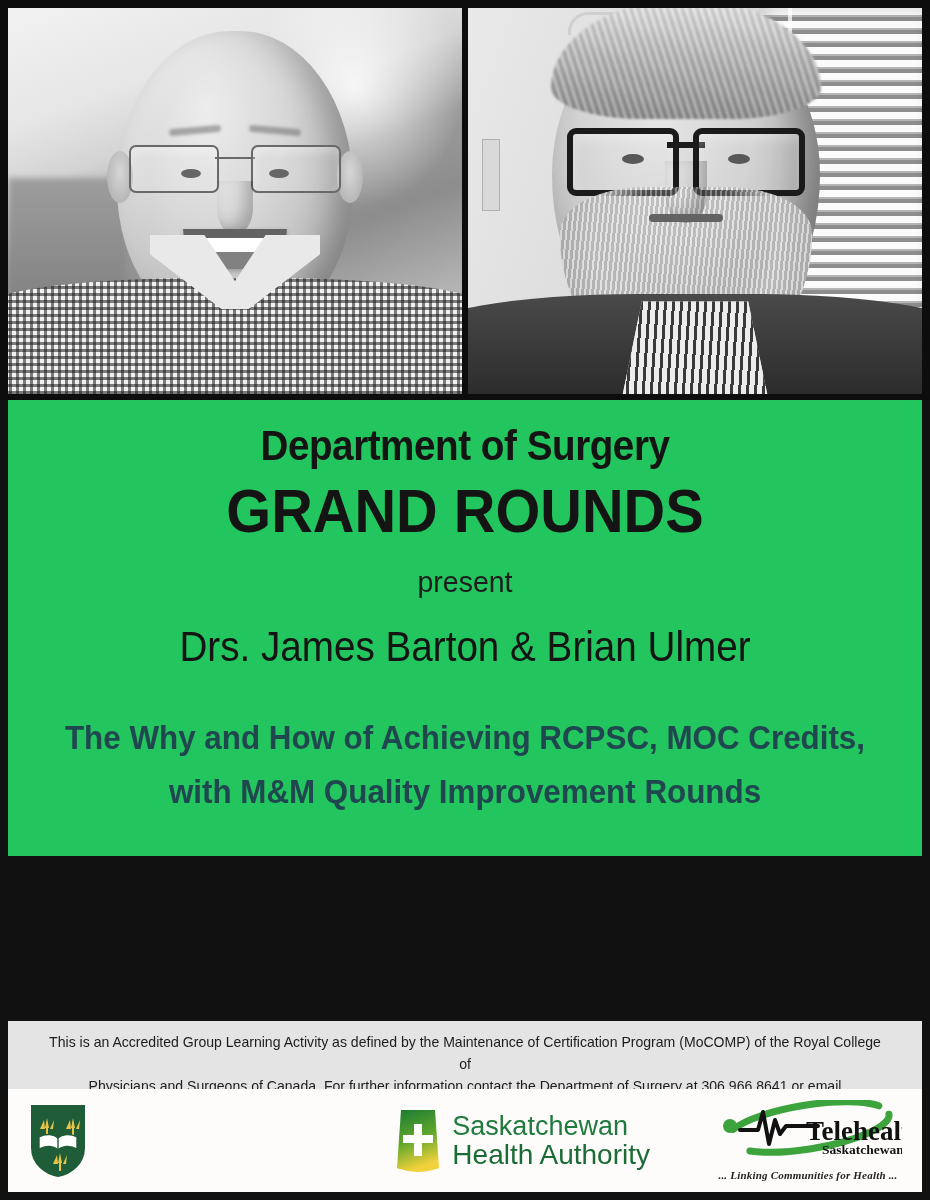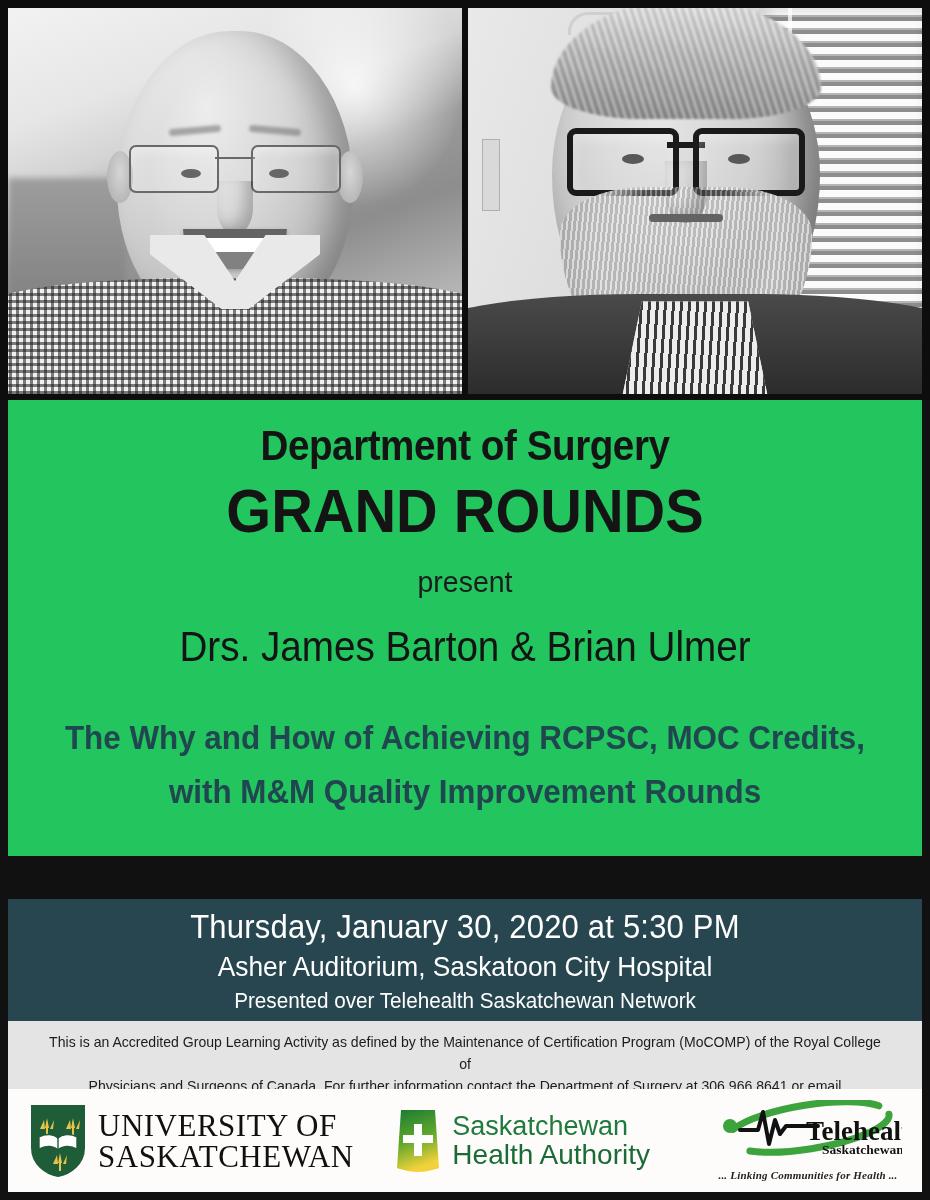--- a/index.html
+++ b/index.html
@@ -385,25 +385,20 @@
     <div class="grand-rounds">GRAND ROUNDS</div>
     <div class="present">present</div>
     <div class="speakers">Drs. James Barton &amp; Brian Ulmer</div>
     <div class="talk-title">
       <span class="ln">The Why and How of Achieving RCPSC, MOC Credits,</span>
       <span class="ln">with M&amp;M Quality Improvement Rounds</span>
     </div>
     <div class="spacer-bottom"></div>
   </div>
 
-  <div class="event-band">
-    <div class="event-when">Thursday, January 30, 2020  at  5:30 PM</div>
-    <div class="event-where">Asher Auditorium, Saskatoon City Hospital</div>
-    <div class="event-network">Presented over Telehealth Saskatchewan Network</div>
-  </div>
 
   <div class="disclaimer">
     <span class="dl">This is an Accredited Group Learning Activity as defined by the Maintenance of Certification Program (MoCOMP) of the Royal College of</span>
     <span class="dl"><span>Physicians and Surgeons of Canada. For further information contact the Department of Surgery at </span><span>306.966.8641</span><span> or email </span><span class="email">surgery.dept@usask.ca</span></span>
   </div>
 
   <div class="logo-bar">
 
     <div class="logo-slot slot-usask">
       <svg width="56" height="74" viewBox="0 0 56 74">
@@ -426,24 +421,20 @@
               <path d="M-5 11 L-1 2 L0 11 Z"></path>
               <path d="M5 11 L9 2 L8 11 Z"></path>
             <rect x="1" y="9" width="2" height="9"></rect>
           </g>
         </g>
         <g>
           <path d="M9 33 C16 29 24 30 28 34 C32 30 40 29 47 33 L47 45 C40 41 32 42 28 46 C24 42 16 41 9 45 Z" fill="#ffffff" stroke="#1F5C38" stroke-width="1.4"></path>
           <line x1="28" y1="34" x2="28" y2="46" stroke="#1F5C38" stroke-width="1.4"></line>
         </g>
       </svg>
-      <div class="usask-text">
-        <div class="l1">UNIVERSITY OF</div>
-        <div class="l2">SASKATCHEWAN</div>
-      </div>
     </div>
 
     <div class="logo-slot slot-sha">
       <svg width="46" height="66" viewBox="0 0 46 66">
         <defs>
           <linearGradient id="shaGrad" x1="0" y1="0" x2="0.25" y2="1">
             <stop offset="0%" stop-color="#1A7A34"></stop>
             <stop offset="55%" stop-color="#62A82B"></stop>
             <stop offset="100%" stop-color="#F2D23B"></stop>
           </linearGradient>

